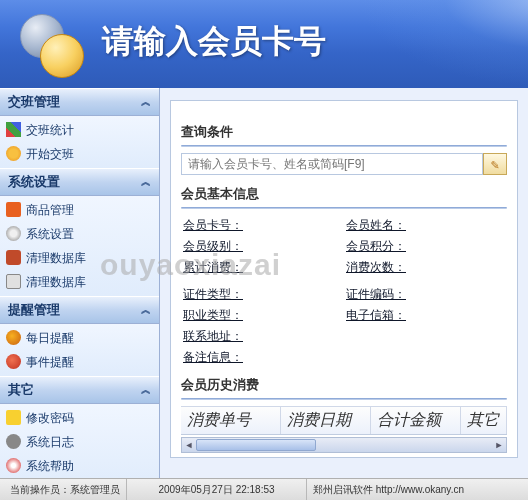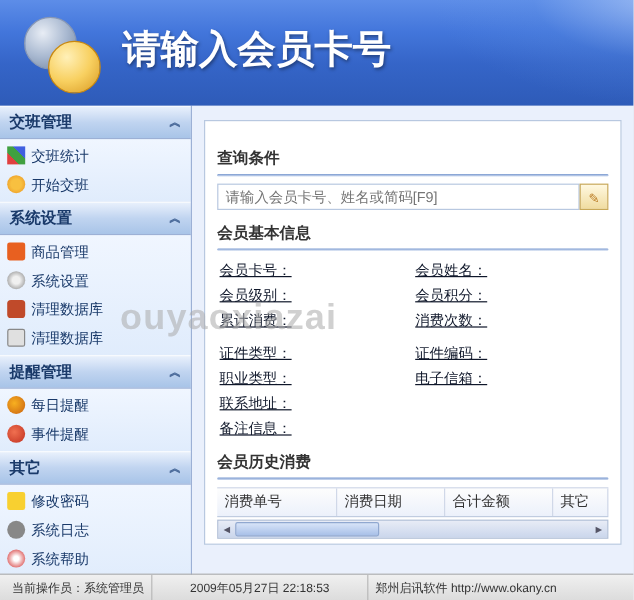--- a/index.html
+++ b/index.html
@@ -46,21 +46,21 @@
 
 .form-grid { font-size: 12px; color: #333; }
 .form-row { display: flex; padding: 2px 0; }
 .form-cell { display: flex; align-items: center; }
 .form-cell.half { width: 50%; }
 .form-cell.full { width: 100%; }
 .form-label { text-align: center; color: #0f172a; white-space: nowrap; text-decoration: underline; }
 .form-label.w4 { width: 64px; }
 .form-value { flex: 1; min-height: 16px; }
 
-.table-head { display: flex; background: linear-gradient(180deg, #fdfdfd, #ecf1fb); border-top: 1px solid #d0d8e8; border-bottom: 1px solid #c0cce0; font-size: 12px; }
+.table-head { display: flex; background: linear-gradient(180deg, #fdfdfd, #ecf1fb); border-top: 1px solid #d0d8e8; border-bottom: 1px solid #c0cce0; font-size: 16px; font-style: italic; }
 .th { padding: 3px 6px; border-right: 1px solid #d0d8e8; color: #333; }
 .th.c1 { width: 100px; } .th.c2 { width: 90px; } .th.c3 { width: 90px; } .th.c4 { flex: 1; }
 .hscroll { height: 16px; background: linear-gradient(180deg, #e8ecf6, #cad6ec); border: 1px solid #b0bed6; margin-top: 2px; position: relative; }
 .hscroll .thumb { position: absolute; left: 14px; top: 1px; height: 12px; width: 120px; background: linear-gradient(180deg, #d8e4f8, #a8c0e8); border: 1px solid #90a8d0; border-radius: 2px; }
 .hscroll .arrow { position: absolute; top: 0; width: 14px; height: 14px; font-size: 9px; line-height: 14px; text-align: center; color: #556; }
 .hscroll .arrow.left { left: 0; } .hscroll .arrow.right { right: 0; }
 
 .statusbar { position: absolute; bottom: 0; left: 0; right: 0; height: 22px; background: linear-gradient(180deg, #f0f0f0, #dcdcdc); border-top: 1px solid #b0b0b0; font-size: 10px; display: flex; align-items: flex-start; padding: 0 4px; color: #333; }
 .status-seg { padding: 0 6px; border-right: 1px solid #b8b8b8; height: 100%; display: flex; align-items: center; }
 .status-seg:last-child { border-right: none; flex: 1; }

